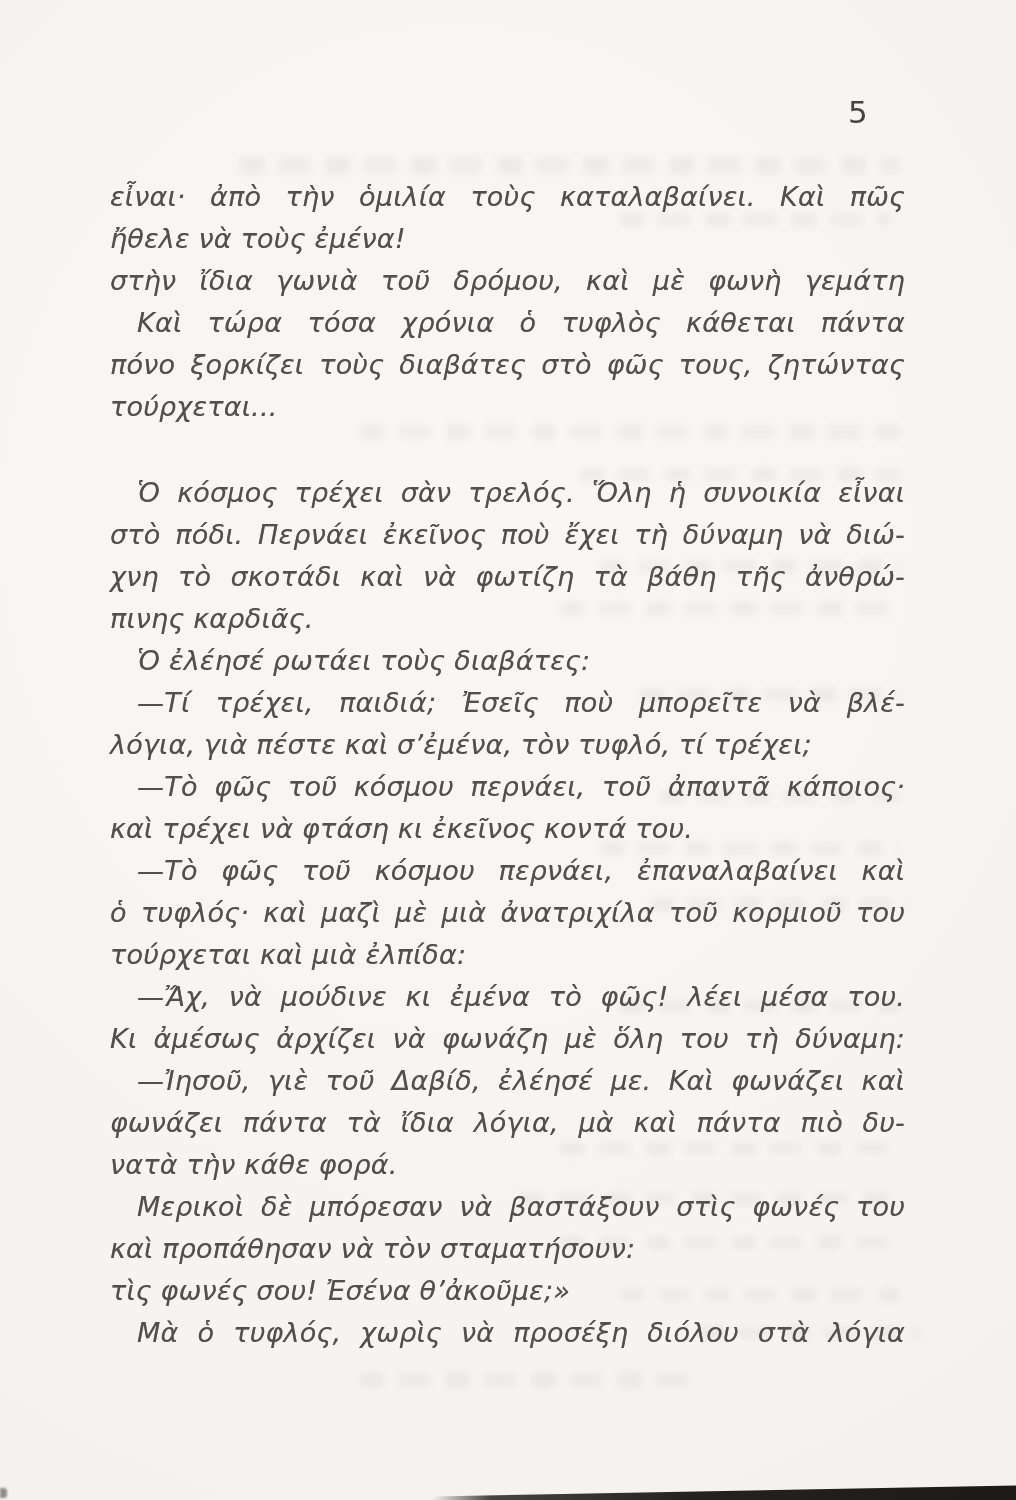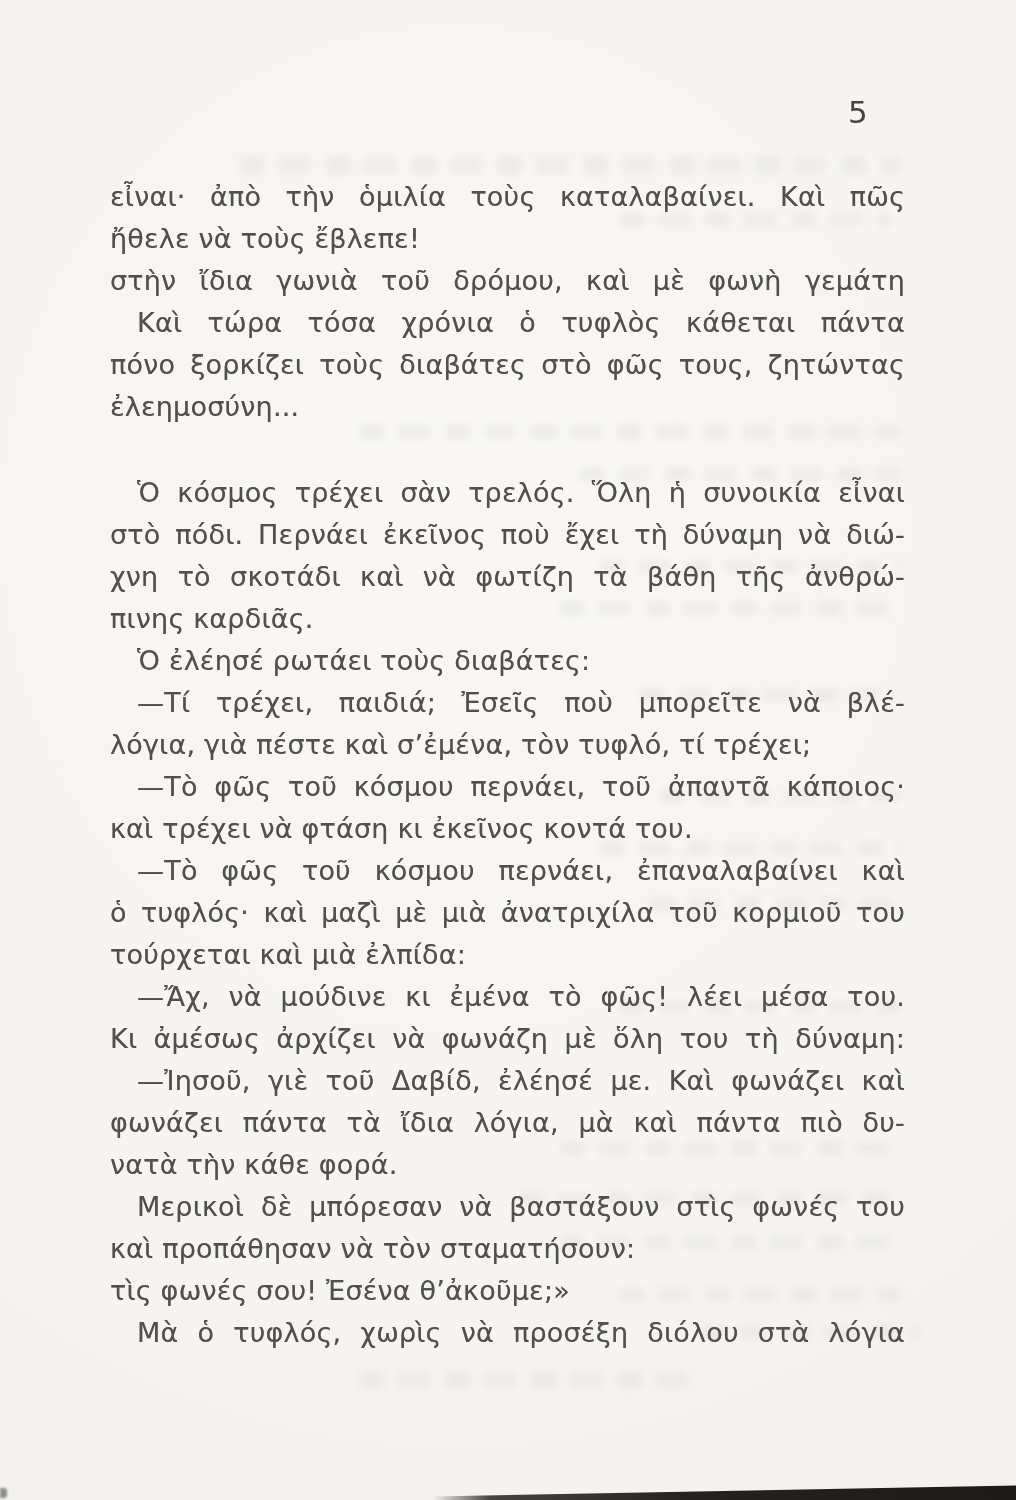--- a/index.html
+++ b/index.html
@@ -26,20 +26,21 @@
     font-size: 31px;
     color: #45443f;
     letter-spacing: 1px;
   }
   .text-column {
     position: absolute;
     left: 110px;
     top: 176px;
     width: 795px;
     color: #52504b;
+    font-style: italic;
   }
   .line {
     height: 42px;
     line-height: 42px;
     font-size: 27px;
     letter-spacing: 0.2px;
     text-align: justify;
     text-align-last: left;
     text-justify: inter-word;
     text-shadow: 0 0 0.5px rgba(82,80,75,0.55);
@@ -81,25 +82,25 @@
     filter: blur(1px);
   }
 </style>
 </head>
 <body>
 
 <div class="scan">
   <div class="page-number">5</div>
   <div class="text-column" id="text-column">
       <div class="line j">εἶναι·&nbsp;ἀπὸ&nbsp;τὴν&nbsp;ὁμιλία&nbsp;τοὺς&nbsp;καταλαβαίνει.&nbsp;Καὶ&nbsp;πῶς</div>
-      <div class="line">ἤθελε νὰ τοὺς ἔβλεπε!</div>
+      <div class="line">ἤθελε νὰ τοὺς ἐμένα!</div>
       <div class="line j">στὴν&nbsp;ἴδια&nbsp;γωνιὰ&nbsp;τοῦ&nbsp;δρόμου,&nbsp;καὶ&nbsp;μὲ&nbsp;φωνὴ&nbsp;γεμάτη</div>
       <div class="line j indent">Καὶ&nbsp;τώρα&nbsp;τόσα&nbsp;χρόνια&nbsp;ὁ&nbsp;τυφλὸς&nbsp;κάθεται&nbsp;πάντα</div>
       <div class="line j">πόνο&nbsp;ξορκίζει&nbsp;τοὺς&nbsp;διαβάτες&nbsp;στὸ&nbsp;φῶς&nbsp;τους,&nbsp;ζητώντας</div>
-      <div class="line">ἐλεημοσύνη...</div>
+      <div class="line">τούρχεται...</div>
       <div class="line j indent gap">Ὁ&nbsp;κόσμος&nbsp;τρέχει&nbsp;σὰν&nbsp;τρελός.&nbsp;Ὅλη&nbsp;ἡ&nbsp;συνοικία&nbsp;εἶναι</div>
       <div class="line j">στὸ&nbsp;πόδι.&nbsp;Περνάει&nbsp;ἐκεῖνος&nbsp;ποὺ&nbsp;ἔχει&nbsp;τὴ&nbsp;δύναμη&nbsp;νὰ&nbsp;διώ-</div>
       <div class="line j">χνη&nbsp;τὸ&nbsp;σκοτάδι&nbsp;καὶ&nbsp;νὰ&nbsp;φωτίζη&nbsp;τὰ&nbsp;βάθη&nbsp;τῆς&nbsp;ἀνθρώ-</div>
       <div class="line">πινης καρδιᾶς.</div>
       <div class="line indent">Ὁ ἐλέησέ ρωτάει τοὺς διαβάτες:</div>
       <div class="line j indent">—Τί&nbsp;τρέχει,&nbsp;παιδιά;&nbsp;Ἐσεῖς&nbsp;ποὺ&nbsp;μπορεῖτε&nbsp;νὰ&nbsp;βλέ-</div>
       <div class="line">λόγια, γιὰ πέστε καὶ σ’ἐμένα, τὸν τυφλό, τί τρέχει;</div>
       <div class="line j indent">—Τὸ&nbsp;φῶς&nbsp;τοῦ&nbsp;κόσμου&nbsp;περνάει,&nbsp;τοῦ&nbsp;ἀπαντᾶ&nbsp;κάποιος·</div>
       <div class="line">καὶ τρέχει νὰ φτάση κι ἐκεῖνος κοντά του.</div>
       <div class="line j indent">—Τὸ&nbsp;φῶς&nbsp;τοῦ&nbsp;κόσμου&nbsp;περνάει,&nbsp;ἐπαναλαβαίνει&nbsp;καὶ</div>

